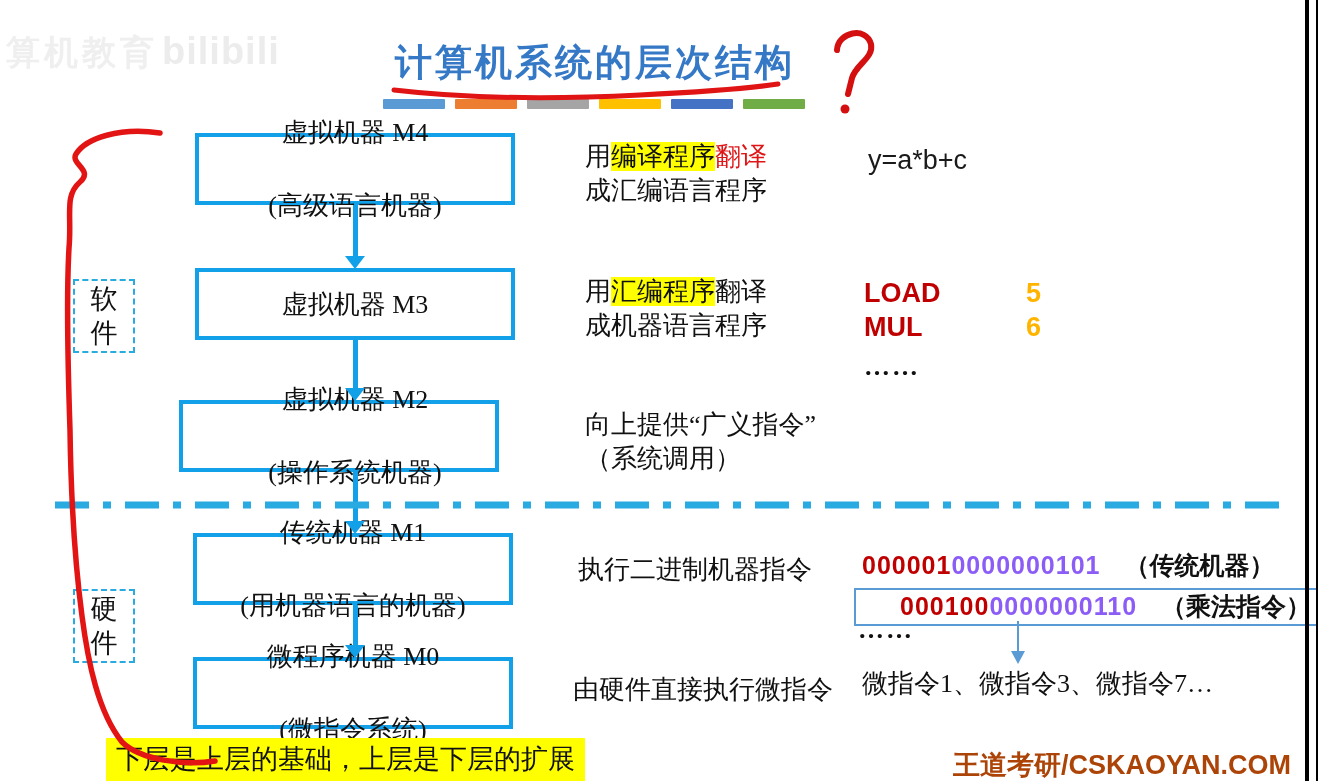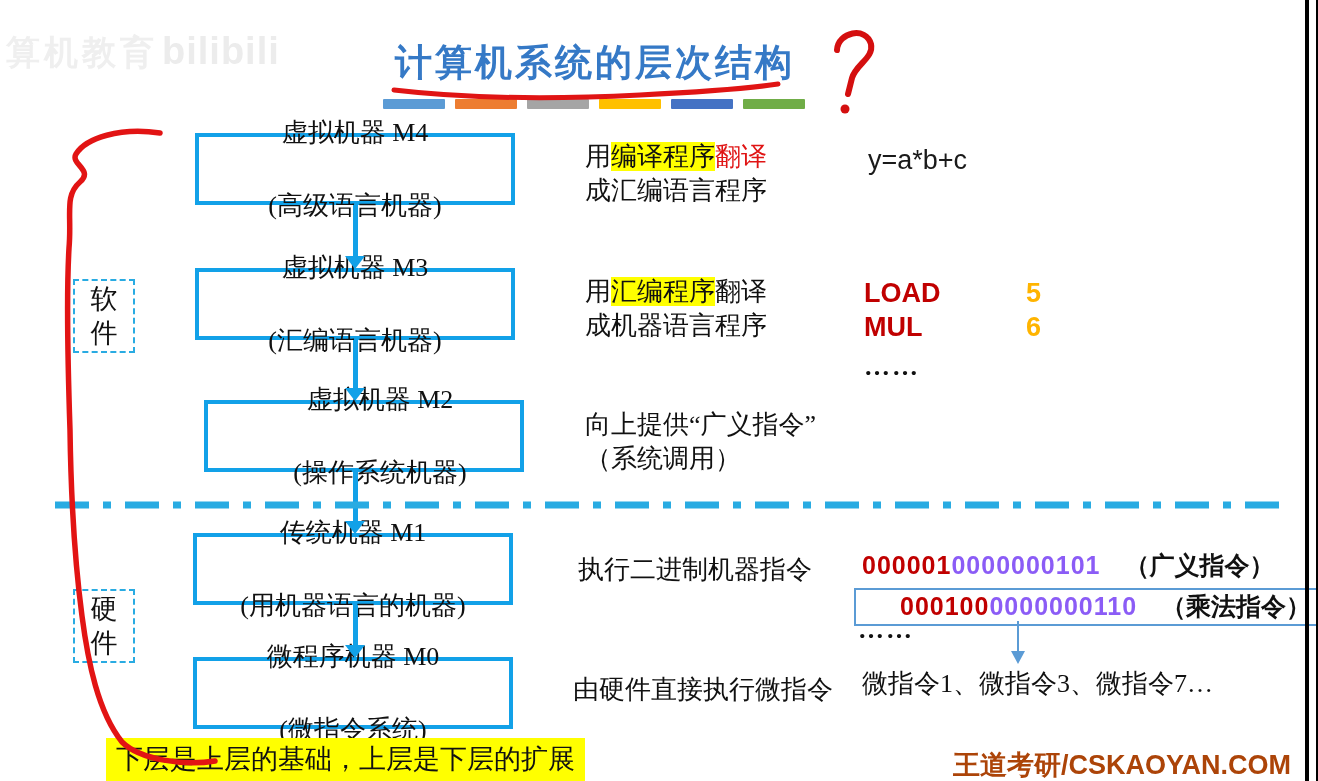--- a/index.html
+++ b/index.html
@@ -82,23 +82,22 @@
   <div class="bar" style="background: rgb(68, 114, 196);"></div>
   <div class="bar" style="background: rgb(112, 173, 71);"></div>
 </div>
 
 <div class="abs mbox" style="left:195px;top:133px;">
   <div class="nm">虚拟机器 M4</div>
   <div>(高级语言机器)</div>
 </div>
 <div class="abs mbox" style="left:195px;top:268px;">
   <div class="nm">虚拟机器 M3</div>
-  <div>(汇编语言机器)</div>
 </div>
-<div class="abs mbox" style="left:204px;top:400px;padding-left:32px;">
+<div class="abs mbox" style="left:179px;top:400px;padding-left:32px;">
   <div class="nm">虚拟机器 M2</div>
   <div>(操作系统机器)</div>
 </div>
 <div class="abs mbox" style="left:193px;top:533px;">
   <div class="nm">传统机器 M1</div>
   <div>(用机器语言的机器)</div>
 </div>
 <div class="abs mbox" style="left:193px;top:657px;">
   <div class="nm">微程序机器 M0</div>
   <div>(微指令系统)</div>
@@ -155,21 +154,21 @@
 </div>
 
 <div class="abs note" style="left:585px;top:408px;width:280px;white-space:normal;">
   <div style="white-space:nowrap;">向上提供“广义指令”</div>
   <div style="">（系统调用）</div>
 </div>
 
 <div class="abs note" style="left:578px;top:553px;">执行二进制机器指令</div>
 
 <div class="abs binrow" style="left:862px;top:550px;">
-  <span class="pfx">000001</span><span class="rst">0000000101</span><span class="lbl">（广义指令）</span>
+  <span class="pfx">000001</span><span class="rst">0000000101</span><span class="lbl">（传统机器）</span>
 </div>
 <div class="abs binrow binbox" style="left:854px;top:588px;padding-left:44px;">
   <span class="pfx">000100</span><span class="rst">0000000110</span><span class="lbl">（乘法指令）</span>
 </div>
 <div class="abs dots" style="left:858px;top:615px;">……</div>
 <div class="abs note" style="left:862px;top:667px;">微指令1、微指令3、微指令7…</div>
 
 <div class="abs note" style="left:573px;top:673px;">由硬件直接执行微指令</div>
 
 <div class="abs note-hl" style="left:106px;top:738px;">下层是上层的基础，上层是下层的扩展</div>

